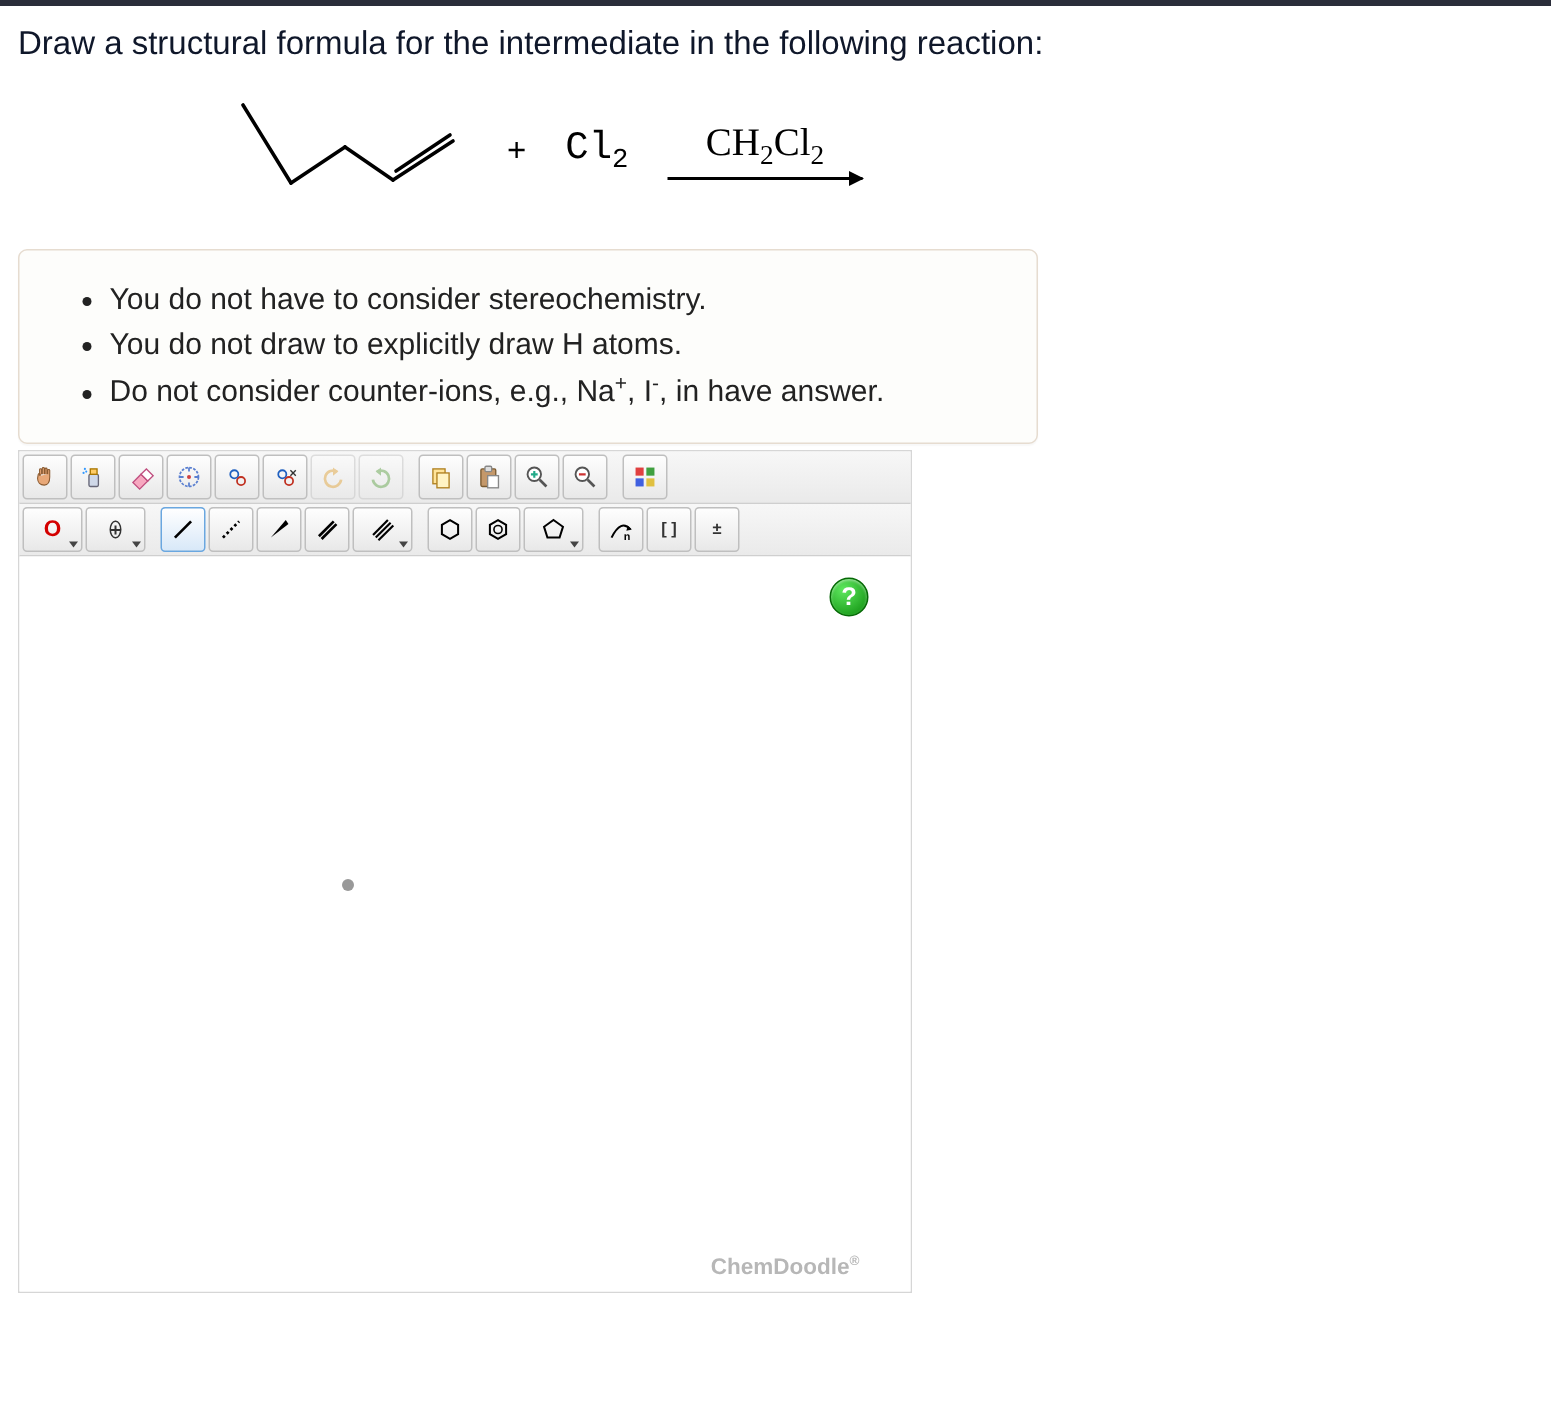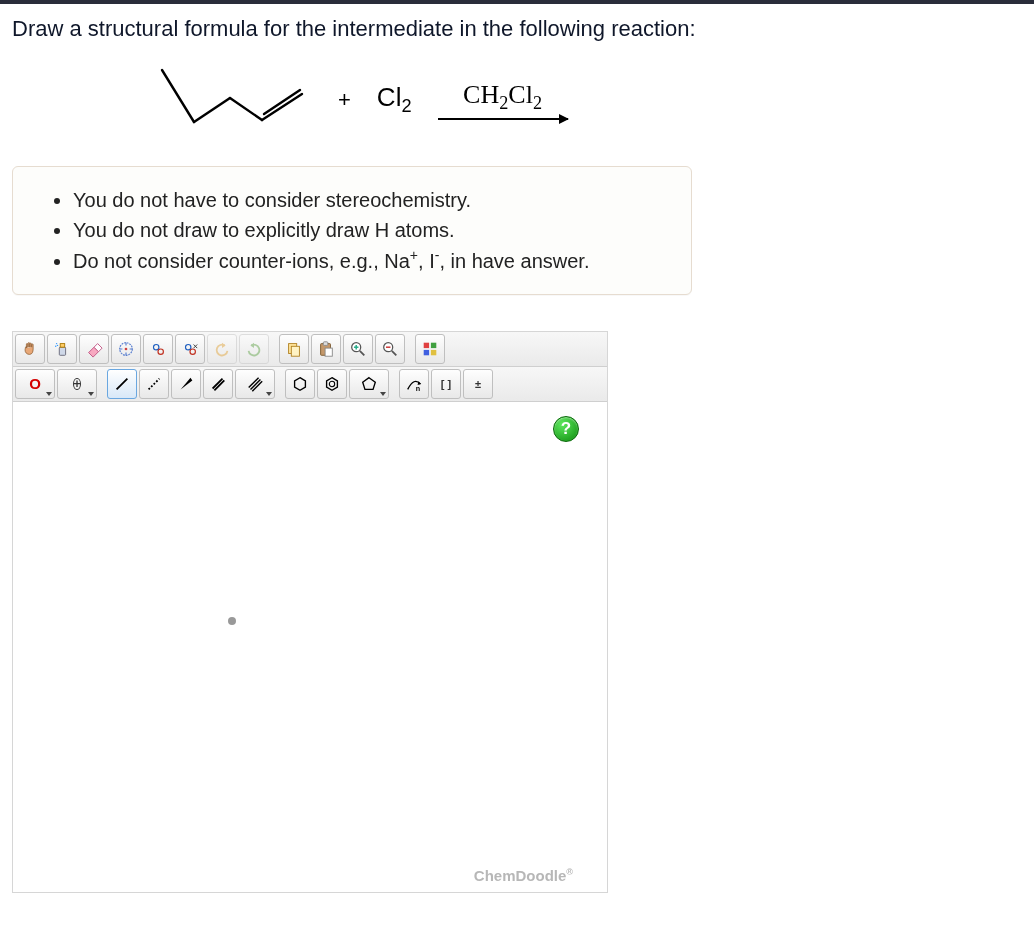--- a/index.html
+++ b/index.html
@@ -25,38 +25,38 @@
     margin-bottom: 18px;
   }
   .reaction-row {
     display: flex;
     align-items: center;
     gap: 26px;
     padding: 0 0 26px 140px;
   }
   .mol-svg { display:block; }
   .plus { font-size: 22px; color:#000; }
-  .cl2 { font-size: 26px; font-family: Liberation Sans, sans-serif; color:#000;text-align:center; }
+  .cl2 { font-size: 26px; font-family: Liberation Mono, monospace; color:#000;text-align:center; }
   .arrow-wrap { position: relative; display:flex; flex-direction:column; align-items:center; }
   .arrow-label { font-size: 26px; font-family: "Times New Roman", serif; color:#000; margin-bottom:4px;text-align:center;}
   .arrow-line { width:130px; height:2px; background:#000; position:relative;}
   .arrow-line::after{
     content:""; position:absolute; right:-1px; top:-4px;
     border-left:10px solid #000; border-top:5px solid transparent; border-bottom:5px solid transparent;
   }
   sub { font-size: 0.7em; vertical-align: sub; }
   sup { font-size: 0.7em; vertical-align: super; }
 
   .hint-box {
     border: 1px solid #e6dcd0;
     background: #fdfdfb;
     border-radius: 6px;
     padding: 18px 24px 18px 24px;
     width: 680px;
-    margin-bottom: 36px;
+    margin-bottom: 4px;
     box-shadow: 0 1px 1px rgba(0,0,0,0.03);
   }
   .hint-box ul { list-style: disc; padding-left: 36px; }
   .hint-box li { font-size: 20px; color: #222; line-height: 1.5; }
 
   .editor {
     width: 596px;
     border: 1px solid #d6d6d6;
     background:#fff;
   }

